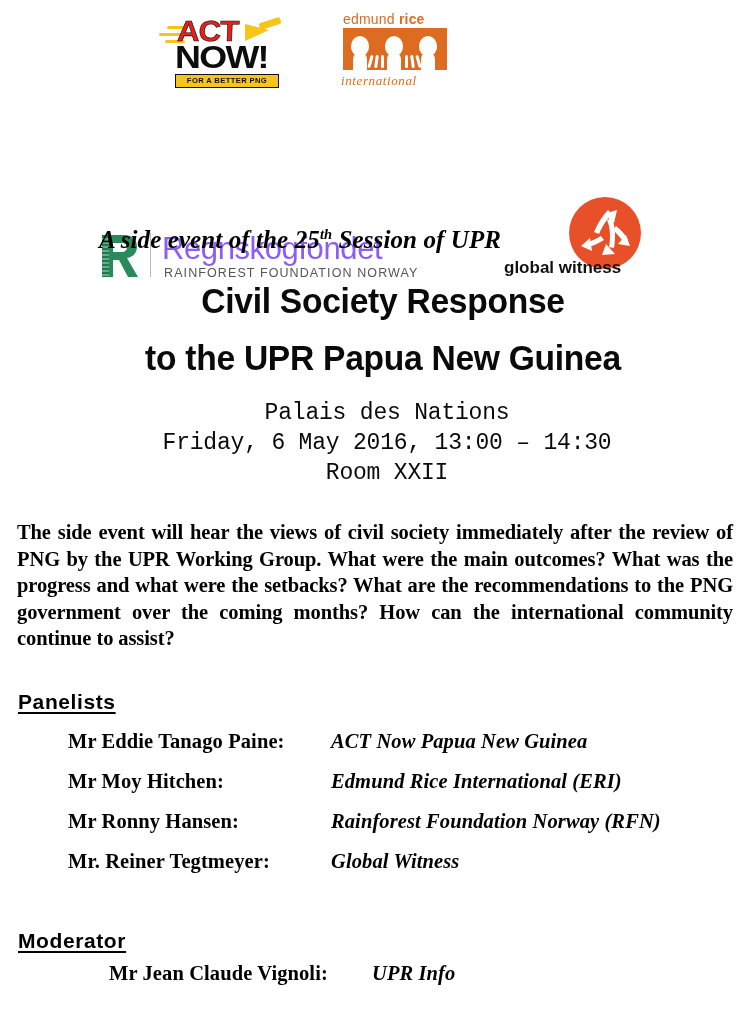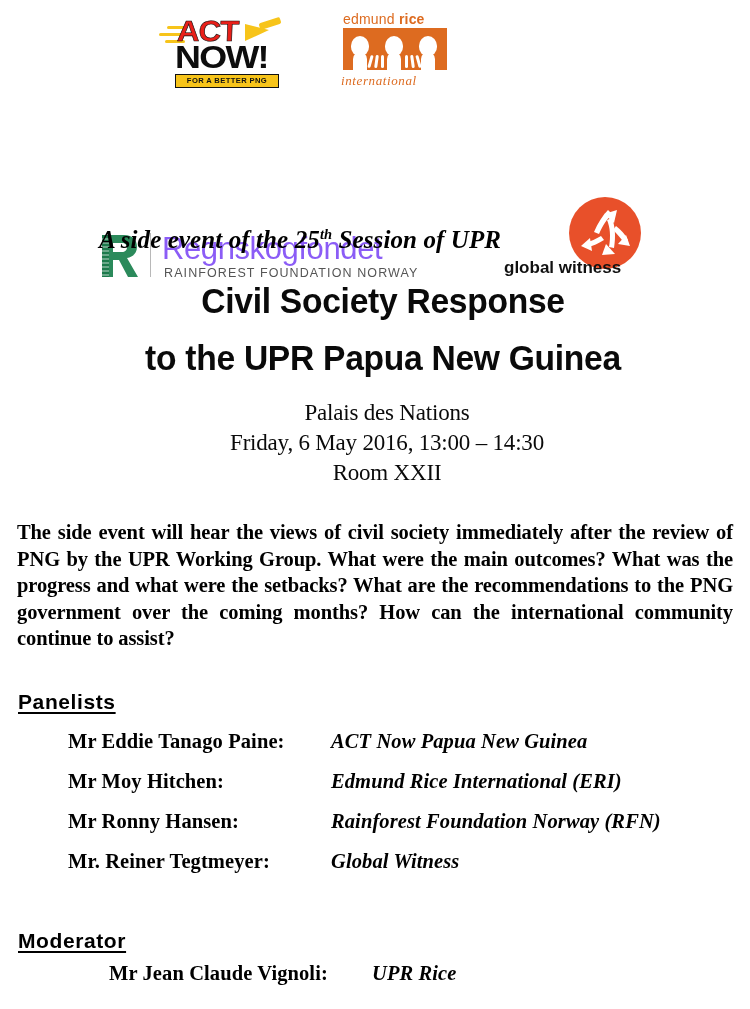--- a/index.html
+++ b/index.html
@@ -299,21 +299,21 @@
     transform: scaleX(0.96);
   }
 
   .venue {
     position: absolute;
     left: 0; top: 398px;
     width: 750px;
     text-align: center;
   }
   .venue .vline {
-    font-family: Liberation Serif, serif;
+    font-family: Liberation Mono, monospace;
     font-size: 23px;
     line-height: 30px;
     color: #0a0a0a;
     letter-spacing: -0.2px;
     padding-left: 24px;
   }
 
   .intro {
     position: absolute;
     left: 17px; top: 519px;
@@ -497,15 +497,15 @@
   <div class="person">
     <span class="pname">Mr. Reiner Tegtmeyer:</span>
     <span class="porg">Global Witness</span>
   </div>
 </div>
 
 <div class="section-head moderator">Moderator</div>
 <div class="people mod">
   <div class="person">
     <span class="pname">Mr Jean Claude Vignoli:</span>
-    <span class="porg">UPR Rice</span>
+    <span class="porg">UPR Info</span>
   </div>
 </div>
 
 </body></html>

